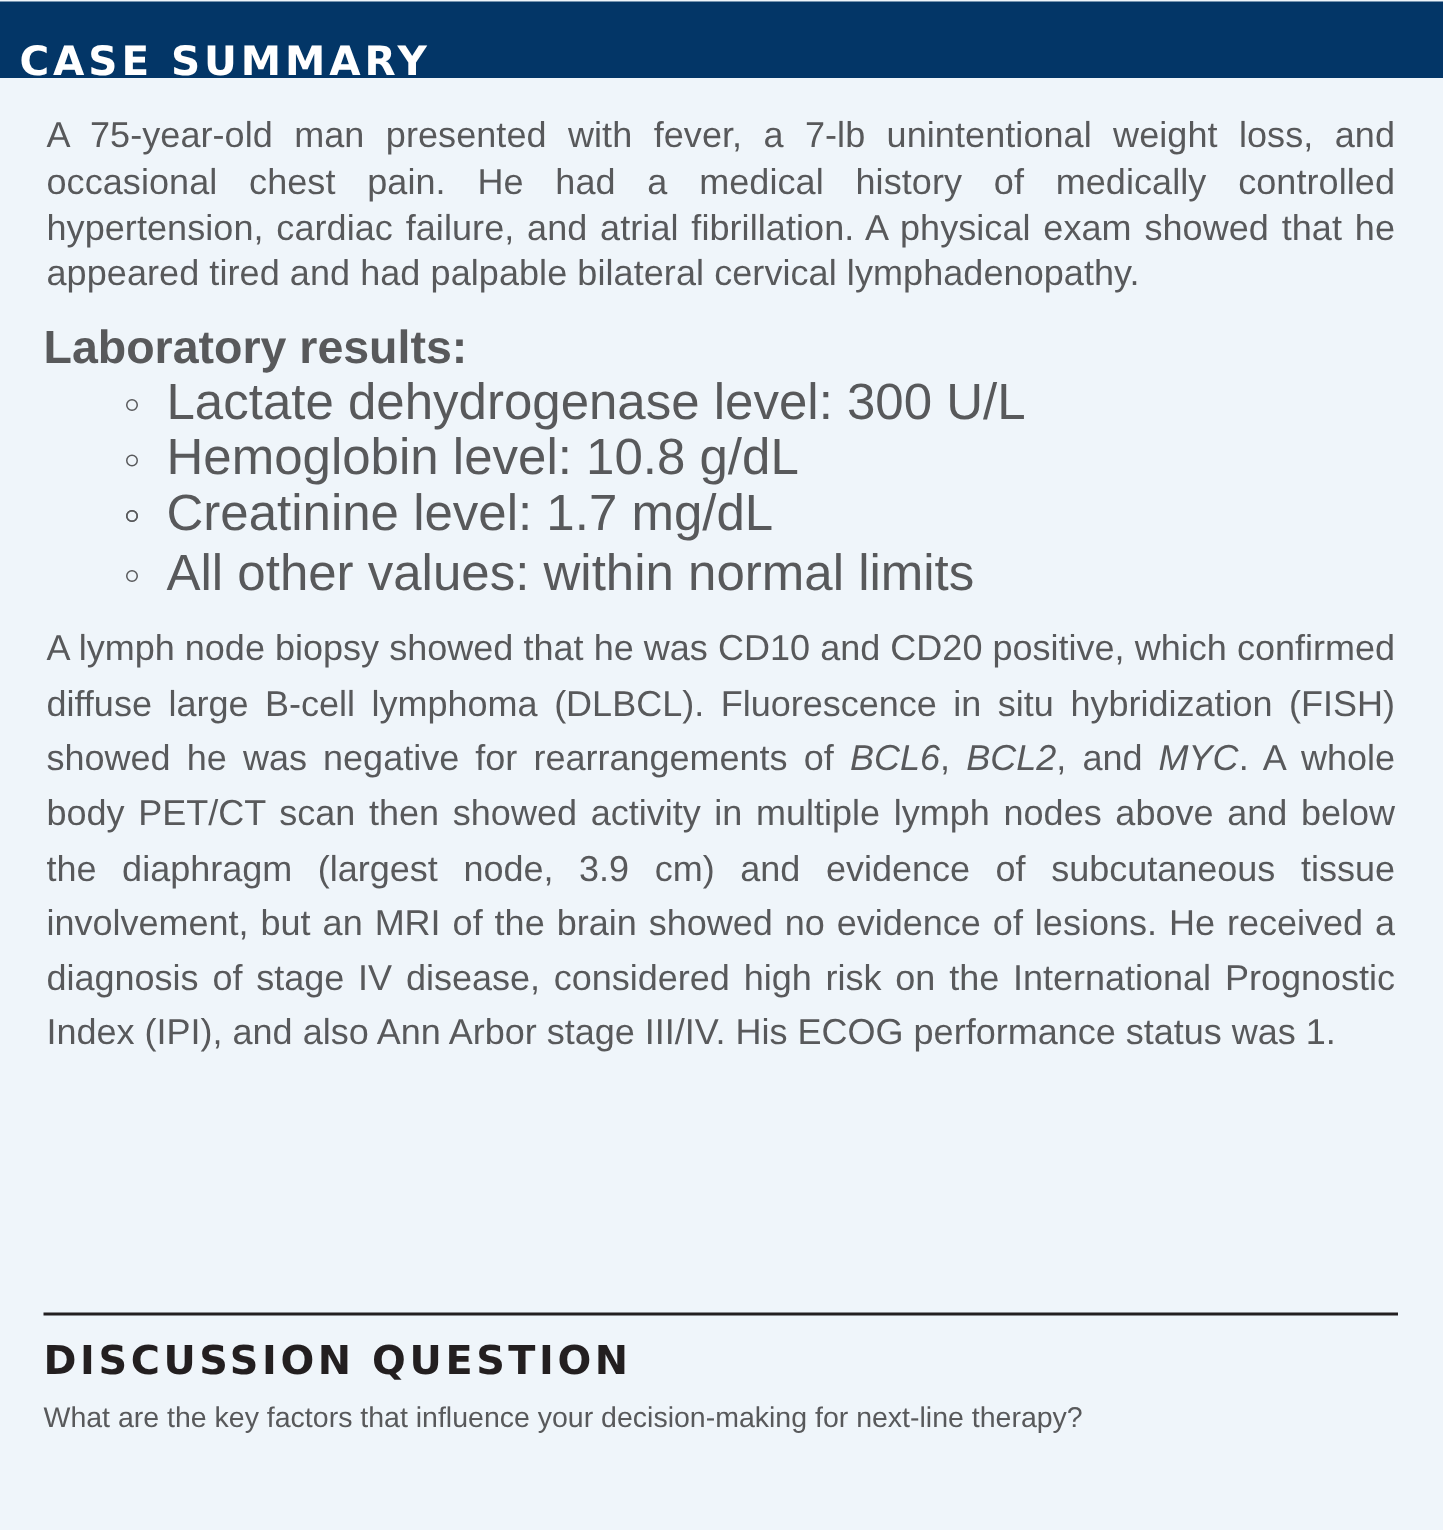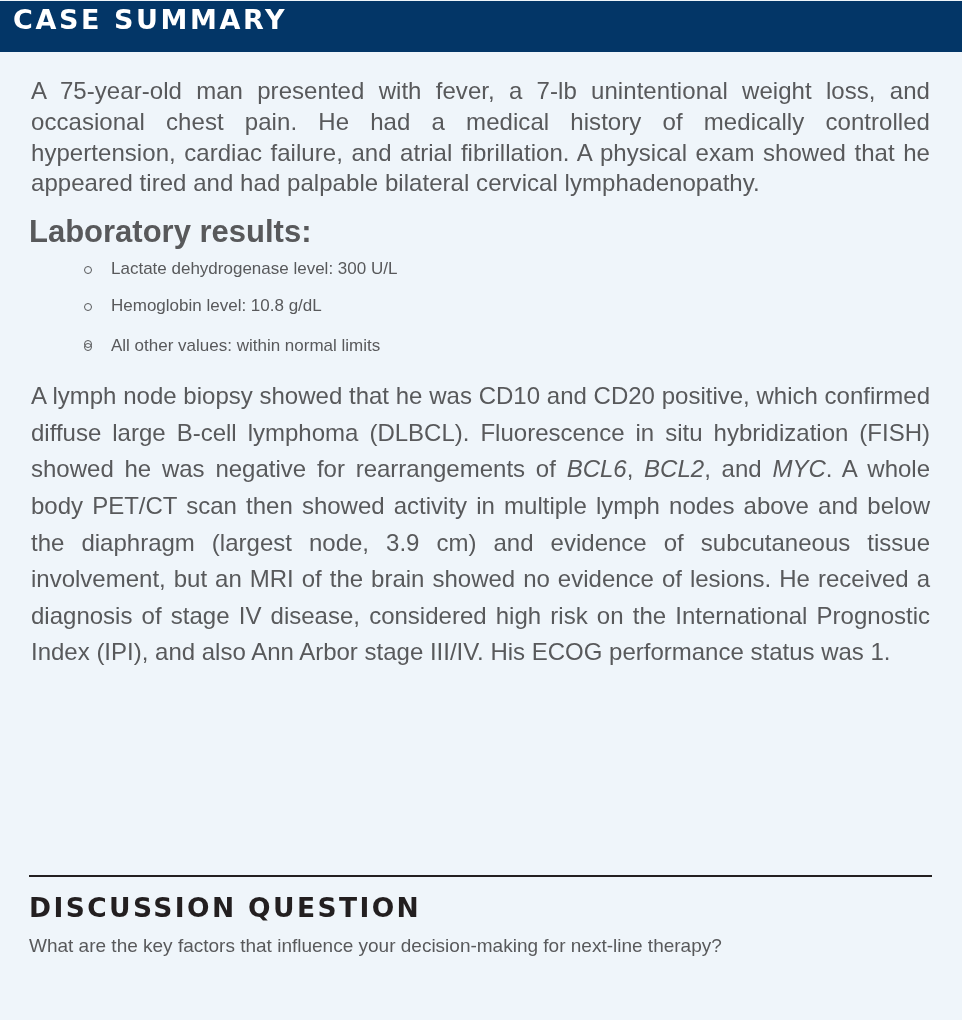--- a/index.html
+++ b/index.html
@@ -19,21 +19,21 @@
       position: absolute;
       left: 0;
       top: 1px;
       width: 962px;
       height: 51px;
       background: #033667;
     }
     .header-title {
       position: absolute;
       left: 13px;
-      top: 2px;
+      top: 24px;
       font-family: "DejaVu Sans", sans-serif;
       font-weight: bold;
       font-size: 27px;
       letter-spacing: 2.6px;
       color: #ffffff;
       line-height: 34px;
       margin: 0;
       text-align: center;
     }
     .content {
@@ -57,21 +57,21 @@
       line-height: 30px;
       color: #58595b;
     }
     ul.lab-list {
       list-style: none;
       margin: 3px 0 0 0;
       padding: 0 0 0 53px;
     }
     ul.lab-list li {
       position: relative;
-      font-size: 17px;
+      font-size: 34px;
       line-height: 37px;
       padding-left: 29px;
     }
     ul.lab-list li:last-child { margin-top: 3px; }
     .bullet-icon {
       position: absolute;
       left: 2px;
       top: 16px;
       width: 6px;
       height: 6px;
@@ -134,20 +134,24 @@
     </li>
     <li>
       <span class="bullet-icon"></span>
       <span>Hemoglobin level: 10.8 g/dL</span>
     </li>
     <li>
       <span class="bullet-icon"></span>
     </li>
     <li>
       <span class="bullet-icon"></span>
+      <span>Creatinine level: 1.7 mg/dL</span>
+    </li>
+    <li>
+      <span class="bullet-icon"></span>
       <span>All other values: within normal limits</span>
     </li>
   </ul>
 
   <p class="para para-biopsy"><span>A lymph node biopsy showed that he was CD10 and CD20 positive, which confirmed diffuse large B-cell lymphoma (DLBCL). Fluorescence in situ hybridization (FISH) showed he was negative for rearrangements of </span><i>BCL6</i><span>, </span><i>BCL2</i><span>, and </span><i>MYC</i><span>. A whole body PET/CT scan then showed activity in multiple lymph nodes above and below the diaphragm (largest node, 3.9 cm) and evidence of subcutaneous tissue involvement, but an MRI of the brain showed no evidence of lesions. He received a diagnosis of stage IV disease, considered high risk on the International Prognostic Index (IPI), and also Ann Arbor stage III/IV. His ECOG performance status was 1.</span></p>
 </div>
 
 <div class="divider"></div>
 
 <h2 class="question-heading">DISCUSSION QUESTION</h2>

